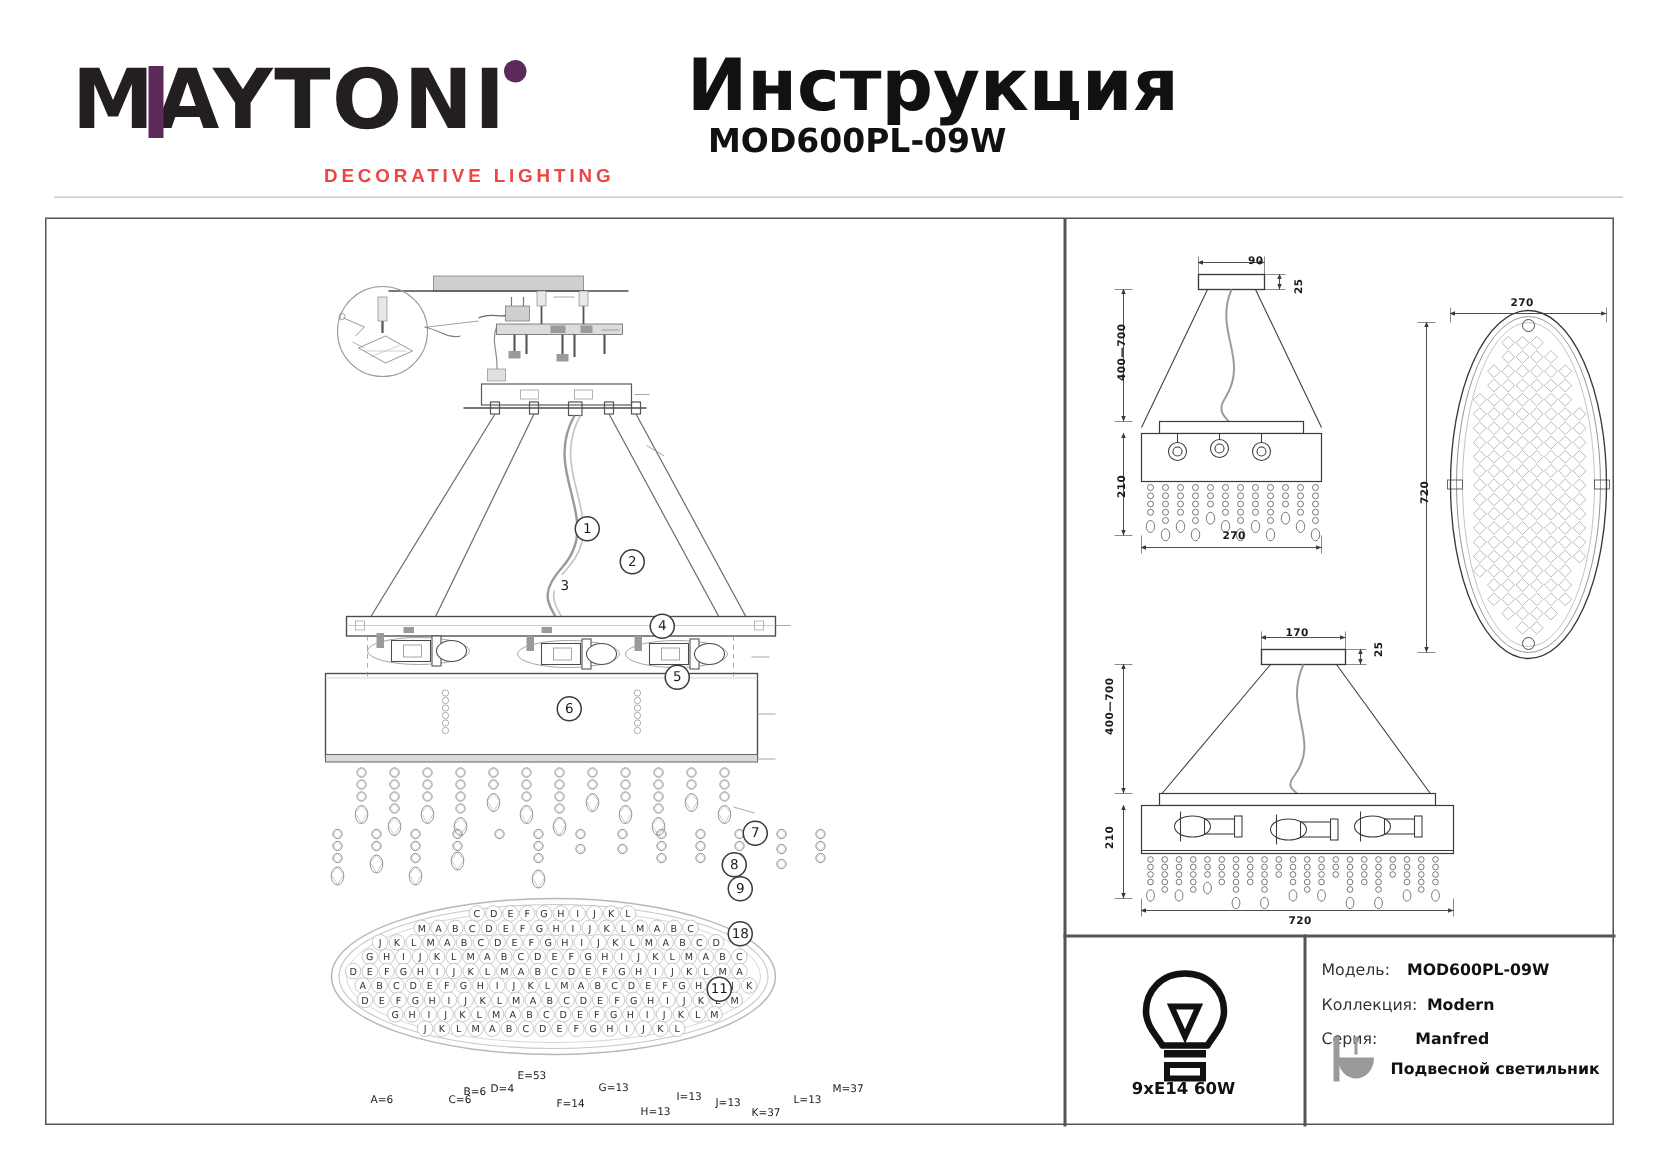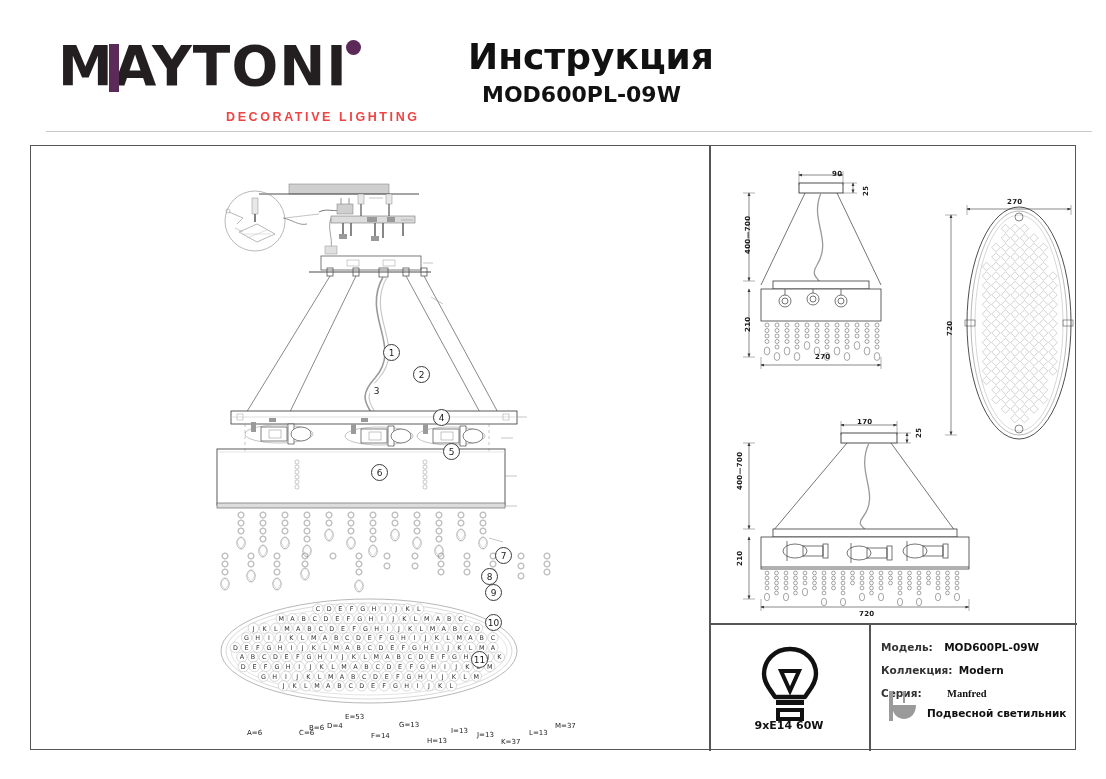--- a/index.html
+++ b/index.html
@@ -4,31 +4,31 @@
 <style>
   html,body{margin:0;padding:0;}
   body{
     width:1106px;height:779px;background:#ffffff;
     font-family:"Liberation Sans", sans-serif;
     color:#1a1a1a;overflow:hidden;position:relative;
   }
   .page{position:absolute;inset:0;}
 
   
-  .header{position:absolute;left:16px;top:0;width:928px;height:132px;padding-left:27px;}
+  .header{position:absolute;left:6px;top:0;width:928px;height:132px;padding-left:27px;}
   .logo{position:absolute;left:42px;top:38px;width:310px;height:86px;}
   .logo-word{position:absolute;left:0;top:0;height:56px;
     font-family:"DejaVu Sans", sans-serif;font-weight:bold;font-size:55px;
     letter-spacing:1px;color:#231f20;line-height:56px;white-space:nowrap;}
   .logo-mbar{position:absolute;left:51px;top:6px;width:10px;height:48px;background:#5b2a58;}
   .logo-dot{position:absolute;left:288px;top:2px;width:15px;height:15px;border-radius:50%;background:#5b2a58;}
   .logo-sub{position:absolute;left:168px;top:72px;font-size:12.5px;letter-spacing:2.6px;
     font-weight:bold;color:#ef4444;white-space:nowrap;}
   .title-block{position:absolute;left:452px;top:36px;}
-  .title-main{font-family:"DejaVu Sans", sans-serif;font-weight:bold;font-size:36px;color:#111;line-height:42px;white-space:nowrap;}
+  .title-main{font-family:"DejaVu Sans", sans-serif;font-weight:bold;font-size:48px;color:#111;line-height:42px;white-space:nowrap;}
   .title-sub{font-family:"DejaVu Sans", sans-serif;font-weight:bold;font-size:22px;color:#111;line-height:26px;margin-top:4px;margin-left:14px;white-space:nowrap;}
   .header-rule{position:absolute;left:30px;top:131px;width:1046px;height:1px;background:#c9c9c9;}
 
   
   .frame{position:absolute;left:30px;top:145px;width:1046px;height:605px;
     border:1.6px solid #555;box-sizing:border-box;background:#fff;}
   .v-divider{position:absolute;left:678px;top:0;width:1.6px;height:605px;background:#555;}
   .h-divider{position:absolute;left:678px;top:477px;width:368px;height:1.6px;background:#555;}
   .v-divider2{position:absolute;left:838px;top:477px;width:1.6px;height:128px;background:#555;}
   .dimtxt{position:absolute;font-family:"DejaVu Sans", sans-serif;font-size:7px;
@@ -40,21 +40,21 @@
   .partlbl{position:absolute;font-family:"DejaVu Sans", sans-serif;font-size:7px;
     color:#1a1a1a;white-space:nowrap;}
 
   
   .bulb-cell{position:absolute;left:678px;top:477px;width:148px;height:128px;}
   .bulb-ico{position:absolute;left:48px;top:22px;}
   .bulb-txt{position:absolute;left:0;top:96px;width:160px;text-align:center;
     font-family:"DejaVu Sans", sans-serif;font-weight:bold;font-size:11px;color:#111;}
   .spec-cell{position:absolute;left:840px;top:477px;width:206px;height:128px;}
   .spec-row{position:absolute;font-family:"DejaVu Sans", sans-serif;font-size:10.5px;color:#111;white-space:nowrap;}
-  .spec-key{font-weight:bold;color:#333;text-align:right;}
+  .spec-key{font-weight:normal;color:#333;text-align:right;}
   .spec-val{font-weight:bold;color:#111;}
   .lamp-ico{position:absolute;left:16px;top:66px;}
 </style>
 </head>
 <body>
 
 <div class="page">
 
   <div class="header">
     <div class="logo">
@@ -738,21 +738,21 @@
 
     <div class="callout" style="left:352px;top:198px;">1</div>
     <div class="callout" style="left:382px;top:220px;">2</div>
     <div class="callout" style="left:338px;top:237px;border:none;">3</div>
     <div class="callout" style="left:402px;top:263px;">4</div>
     <div class="callout" style="left:412px;top:297px;">5</div>
     <div class="callout" style="left:340px;top:318px;">6</div>
     <div class="callout" style="left:464px;top:401px;">7</div>
     <div class="callout" style="left:450px;top:422px;">8</div>
     <div class="callout" style="left:454px;top:438px;">9</div>
-    <div class="callout" style="left:454px;top:468px;">10</div>
+    <div class="callout" style="left:454px;top:468px;">18</div>
     <div class="callout" style="left:440px;top:505px;">11</div>
 
     <div class="partlbl" style="left:216px;top:583px;">A=6</div>
     <div class="partlbl" style="left:242px;top:578px;margin-left:36px;">B=6</div>
     <div class="partlbl" style="left:268px;top:583px;">C=6</div>
     <div class="partlbl" style="left:296px;top:576px;">D=4</div>
     <div class="partlbl" style="left:314px;top:567px;">E=53</div>
     <div class="partlbl" style="left:340px;top:586px;">F=14</div>
     <div class="partlbl" style="left:368px;top:575px;">G=13</div>
     <div class="partlbl" style="left:396px;top:591px;">H=13</div>
@@ -1208,21 +1208,21 @@
       <div class="spec-row" style="left:10px;top:18px;">
         <span class="spec-key">Модель:</span>
         <span class="spec-val" style="margin-left:8px;">MOD600PL-09W</span>
       </div>
       <div class="spec-row" style="left:10px;top:41px;">
         <span class="spec-key">Коллекция:</span>
         <span class="spec-val" style="margin-left:3px;">Modern</span>
       </div>
       <div class="spec-row" style="left:10px;top:64px;">
         <span class="spec-key">Серия:</span>
-        <span class="spec-val" style="margin-left:22px;font-family:Liberation Serif, serif;">Manfred</span>
+        <span class="spec-val" style="margin-left:22px;">Manfred</span>
       </div>
       <svg class="lamp-ico" width="34" height="34" viewBox="0 0 34 34">
         <rect x="2" y="2" width="4" height="30" fill="#9a9a9a"></rect>
         <rect x="16" y="4" width="2" height="10" fill="#9a9a9a"></rect>
         <circle cx="17" cy="4" r="2" fill="#9a9a9a"></circle>
         <path d="M5,16 L29,16 C29,25 23,30 17,30 C11,30 5,25 5,16 Z" fill="#9a9a9a"></path>
       </svg>
       <div class="spec-row spec-val" style="left:56px;top:84px;">Подвесной светильник</div>
     </div>
 

